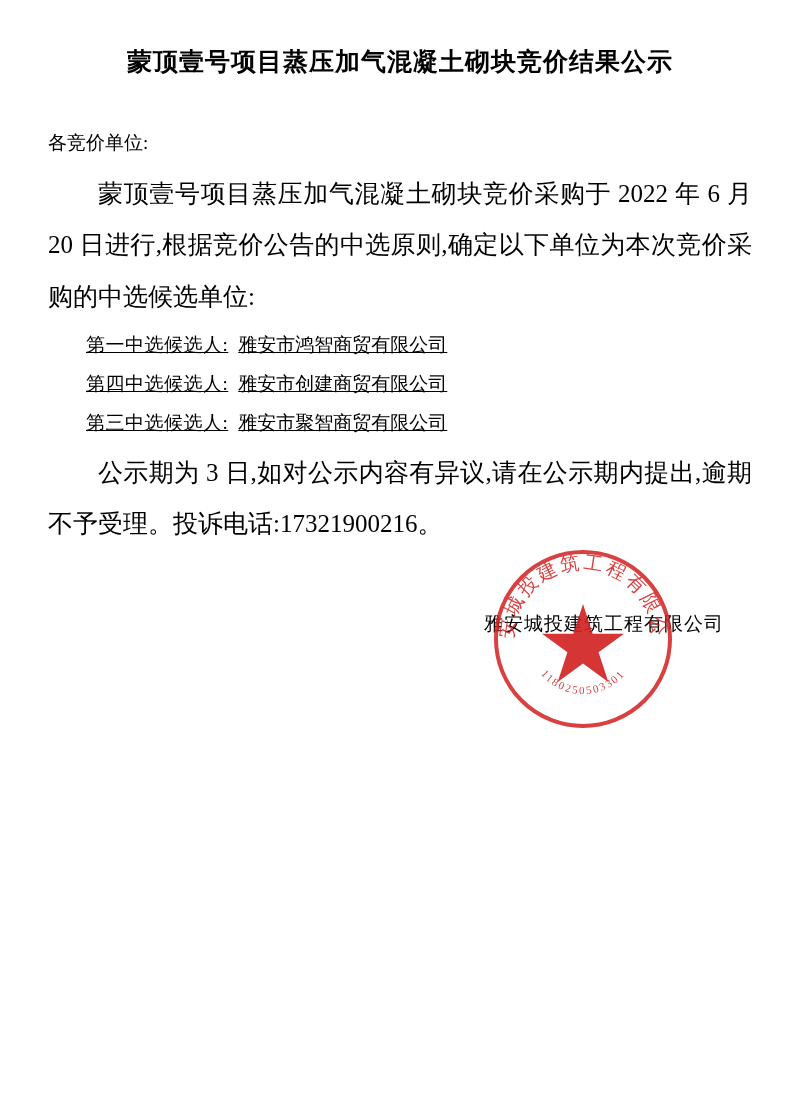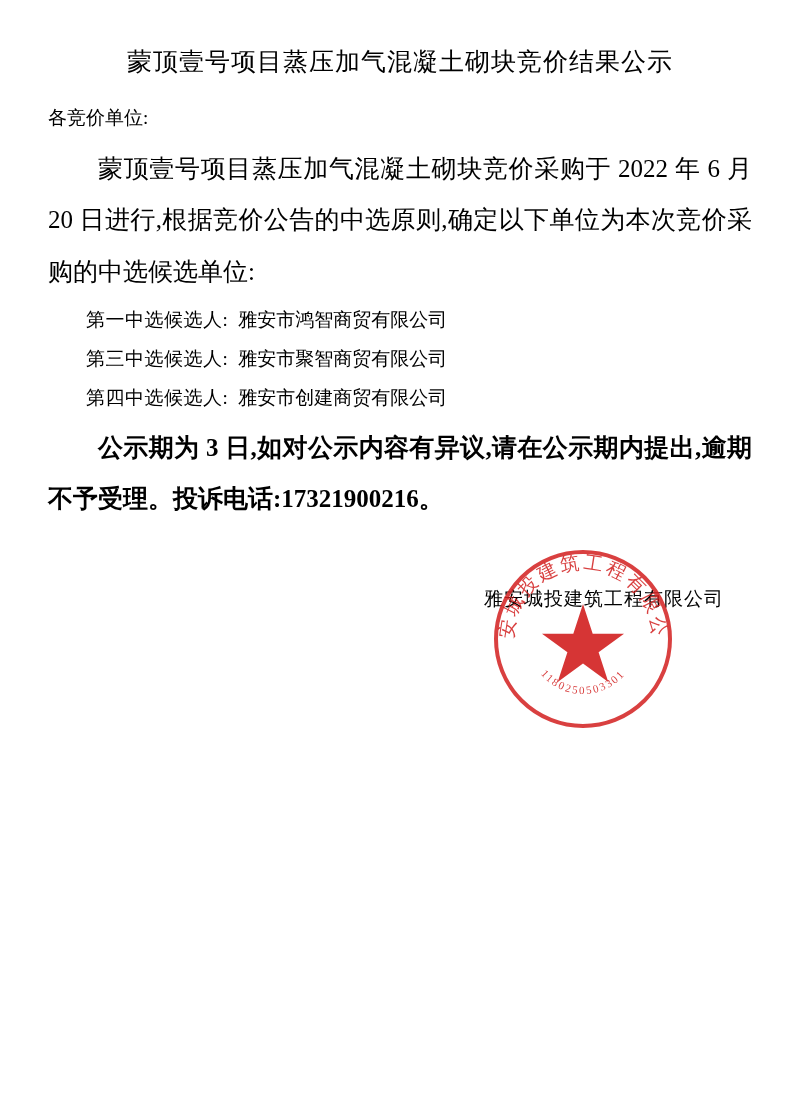--- a/index.html
+++ b/index.html
@@ -18,64 +18,64 @@
   .page {
     position: relative;
     width: 800px;
     height: 1119px;
     box-sizing: border-box;
     padding: 0 48px;
   }
   .doc-title {
     text-align: center;
     font-size: 25px;
-    font-weight: normal;
+    font-weight: bold;
     letter-spacing: 1px;
     margin-top: 44px;
     margin-bottom: 0;
     line-height: 1.4;
     font-family: "Liberation Sans", "DejaVu Sans", sans-serif;
   }
   .body-block {
-    margin-top: 20px;
+    margin-top: 45px;
     font-size: 19px;
     line-height: 2.0;
   }
   .salutation {
     margin: 0 0 6px 0;
     font-size: 19px;
   }
   .para {
     margin: 0;
     text-indent: 2em;
     text-align: justify;
     font-size: 25px;
     line-height: 2.05;
   }
   .cand-list {
     margin: 4px 0 0 0;
     padding: 0;
     list-style: none;
+    text-decoration: underline;
   }
   .cand-item {
     margin: 0;
     text-indent: 2em;
     font-size: 19px;
     line-height: 2.05;
     white-space: nowrap;
   }
   .cand-label {
     letter-spacing: 0.5px;
   }
   .cand-name {
     margin-left: 10px;
   }
   .para-notice {
     margin-top: 4px;
-    font-weight: bold;
   }
   .signature-block {
     margin-top: 56px;
     text-align: right;
     font-size: 19px;
     line-height: 2.0;
     padding-right: 28px;
     position: relative;
     z-index: 1;
   }
@@ -114,24 +114,24 @@
 
     <p class="salutation">各竞价单位:</p>
 
     <p class="para">蒙顶壹号项目蒸压加气混凝土砌块竞价采购于 2022 年 6 月 20 日进行,根据竞价公告的中选原则,确定以下单位为本次竞价采购的中选候选单位:</p>
 
     <ul class="cand-list">
       <li class="cand-item">
         <span class="cand-label">第一中选候选人:</span><span class="cand-name">雅安市鸿智商贸有限公司</span>
       </li>
       <li class="cand-item">
-        <span class="cand-label">第三中选候选人:</span><span class="cand-name">雅安市聚智商贸有限公司</span>
+        <span class="cand-label">第四中选候选人:</span><span class="cand-name">雅安市创建商贸有限公司</span>
       </li>
       <li class="cand-item">
-        <span class="cand-label">第四中选候选人:</span><span class="cand-name">雅安市创建商贸有限公司</span>
+        <span class="cand-label">第三中选候选人:</span><span class="cand-name">雅安市聚智商贸有限公司</span>
       </li>
     </ul>
 
     <p class="para para-notice">公示期为 3 日,如对公示内容有异议,请在公示期内提出,逾期不予受理。投诉电话:17321900216。</p>
 
   </div>
 
   <div class="signature-block">
     <p class="sig-line">雅安城投建筑工程有限公司</p>
   </div>

